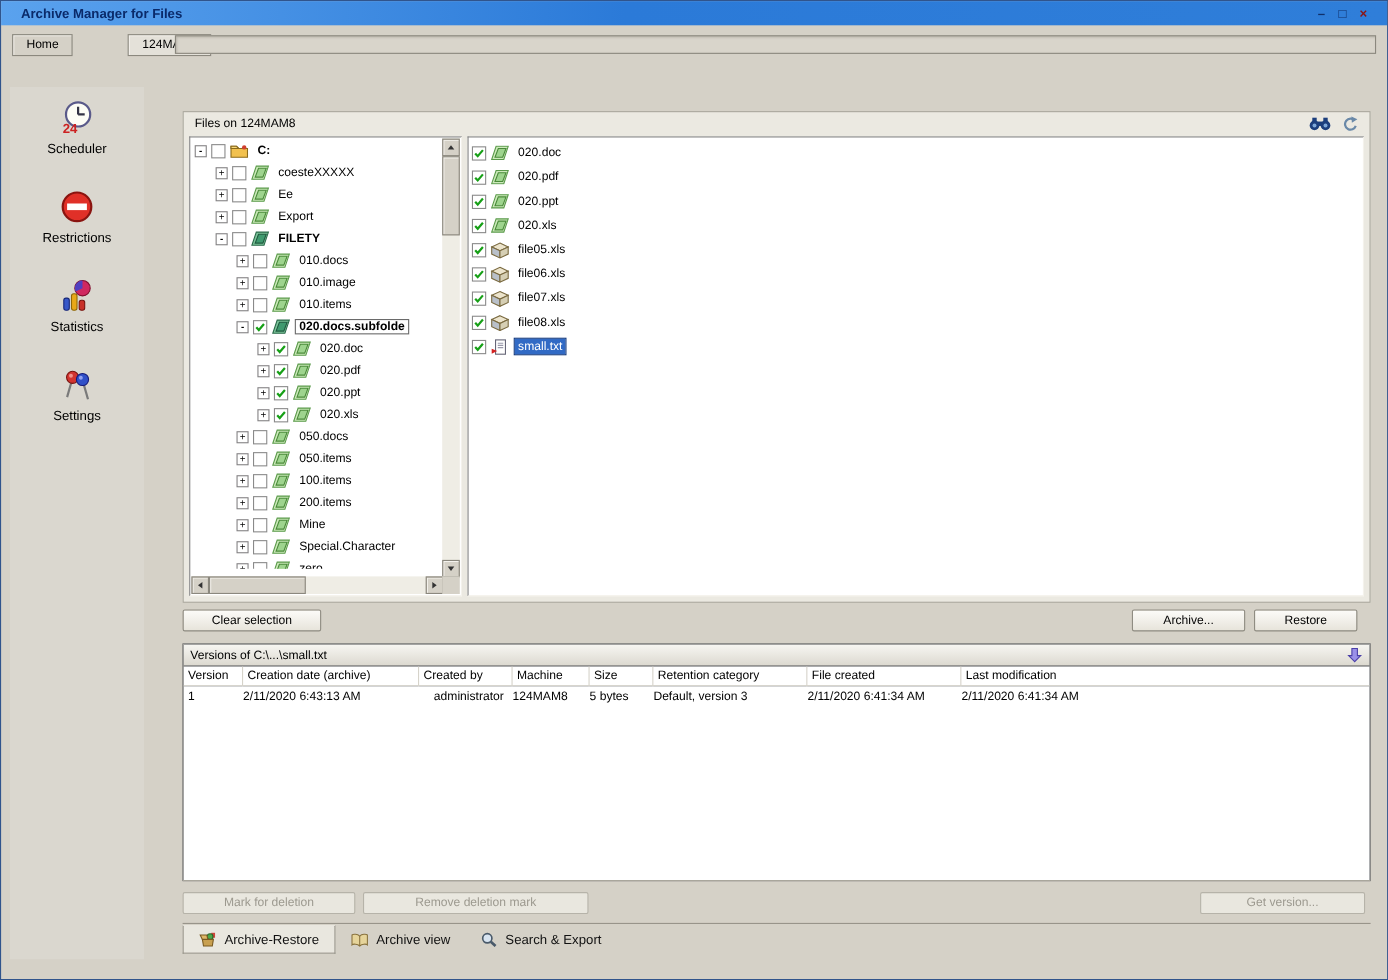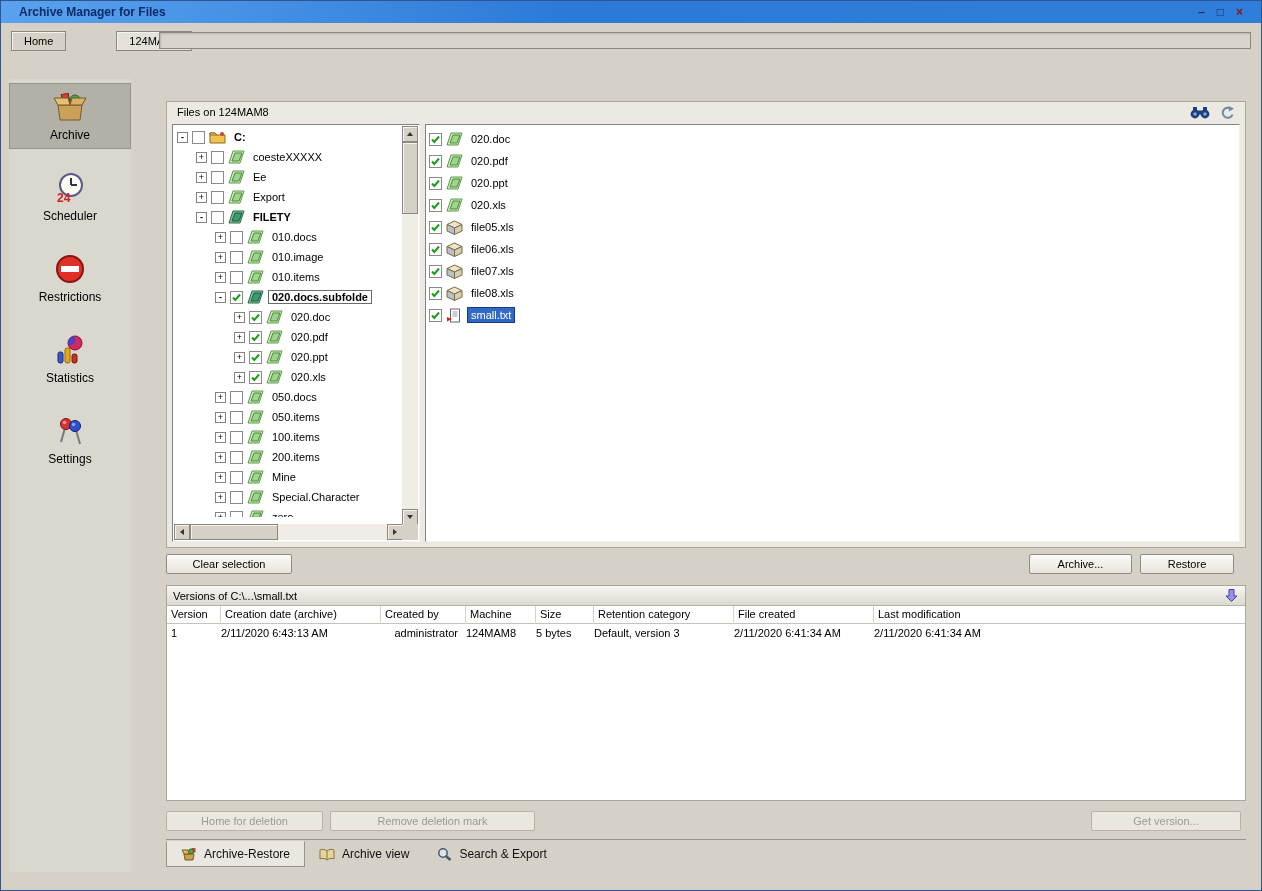--- a/index.html
+++ b/index.html
@@ -118,32 +118,20 @@
     </div>
   </div>
 
   <div class="tabrow">
       <div class="top-tab">Home</div>
       <div class="top-tab active">124MAM8</div>
     </div>
   <div class="tab-groove"></div>
 
   <div class="sidebar">
-      <div class="side-item active">
-        <span class="side-icon">
-          <svg width="34" height="32" viewBox="0 0 34 32">
-            <rect x="9" y="3" width="7" height="9" fill="#cc4438" stroke="#7a2018" transform="rotate(-12 12 7)"></rect>
-            <circle cx="22" cy="9" r="5" fill="#4aa84a" stroke="#2a682a"></circle>
-            <polygon points="5,14 29,14 27,29 7,29" fill="#caa05a" stroke="#7a5a20"></polygon>
-            <polygon points="5,14 1,7 15,7 17,14" fill="#e6bf78" stroke="#7a5a20"></polygon>
-            <polygon points="29,14 33,7 19,7 17,14" fill="#d9b068" stroke="#7a5a20"></polygon>
-          </svg>
-        </span>
-        <div class="side-label">Archive</div>
-      </div>
       <div class="side-item">
         <span class="side-icon">
           <svg width="32" height="32" viewBox="0 0 32 32">
             <circle cx="17" cy="13" r="11" fill="#fdfdf5" stroke="#5a5a8a" stroke-width="2"></circle>
             <line x1="17" y1="13" x2="17" y2="6" stroke="#334" stroke-width="2"></line>
             <line x1="17" y1="13" x2="23" y2="13" stroke="#334" stroke-width="2"></line>
             <text x="3" y="30" font-size="12" font-weight="bold" fill="#cc2222">24</text>
           </svg>
         </span>
         <div class="side-label">Scheduler</div>
@@ -638,21 +626,21 @@
           <span class="gcell-d" style="width: 85px; text-align: right;">administrator</span>
           <span class="gcell-d" style="width: 70px;">124MAM8</span>
           <span class="gcell-d" style="width: 58px;">5 bytes</span>
           <span class="gcell-d" style="width: 140px;">Default, version 3</span>
           <span class="gcell-d" style="width: 140px;">2/11/2020 6:41:34 AM</span>
           <span class="gcell-d" style="flex: 1 1 0%;">2/11/2020 6:41:34 AM</span>
         </div>
       </div>
   </div>
 
-  <button class="btn disabled" id="btn-mark">Home for deletion</button>
+  <button class="btn disabled" id="btn-mark">Mark for deletion</button>
   <button class="btn disabled" id="btn-remove">Remove deletion mark</button>
   <button class="btn disabled" id="btn-getversion">Get version...</button>
 
   <div class="bottom-tabs">
       <div class="btab active">
         <span class="btab-icon">
           <svg width="16" height="14" viewBox="0 0 16 14">
             <rect x="11" y="1" width="3.5" height="4.5" fill="#cc4438"></rect>
             <circle cx="10" cy="4.5" r="2.6" fill="#4aa84a" stroke="#2a682a"></circle>
             <polygon points="3,7 13,7 12,13 4,13" fill="#c8a050" stroke="#7a5a20"></polygon>

